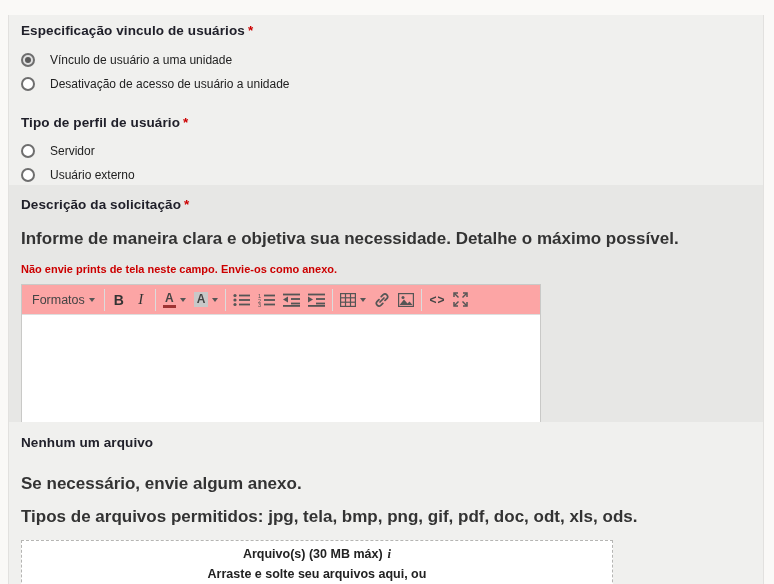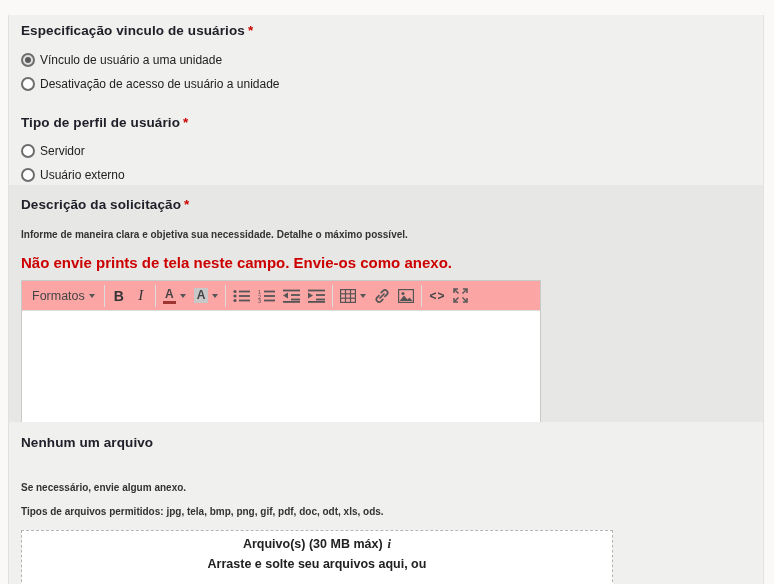--- a/index.html
+++ b/index.html
@@ -30,24 +30,24 @@
   .radio {
     width:14px; height:14px; border-radius:50%;
     border:2px solid #6e6e6e; background:#ffffff;
     display:inline-block; position:relative; flex:0 0 auto;
   }
   .radio.checked { background:#e0e0e0; }
   .radio.checked::after {
     content:""; position:absolute; left:2px; top:2px; width:6px; height:6px;
     border-radius:50%; background:#5a5a5a;
   }
-  .radio-label { font-size:12px; color:#222; margin-left:5px; }
-
-  .hint { font-size:10px; font-weight:bold; color:#333; }
-  .warning { font-size:15px; font-weight:bold; color:#cc0000; }
+  .radio-label { font-size:12px; color:#222; margin-left:15px; }
+
+  .hint { font-size:17px; font-weight:bold; color:#333; }
+  .warning { font-size:11px; font-weight:bold; color:#cc0000; }
 
   
   .editor {
     width:520px; background:#ffffff; border:1px solid #c9c9c7; margin-top:9px;
   }
   .toolbar {
     height:30px; display:flex; align-items:center; padding:0 4px;
     border-bottom:1px solid #dedede; background:#fca5a5;
   }
   .tb-btn {
@@ -273,21 +273,21 @@
         </div>
 
       </div>
       <div class="edit-area"></div>
     </div>
   </div>
 
   <div class="section sec-c">
     <h2 class="sec-title" style="padding-top:13px;">Nenhum um arquivo</h2>
 
-    <div class="hint" style="margin-top:32px;">Se necessário, envie algum anexo.</div>
+    <div class="hint" style="margin-top:24px;">Se necessário, envie algum anexo.</div>
     <div class="hint" style="margin-top:13px;">Tipos de arquivos permitidos: jpg, tela, bmp, png, gif, pdf, doc, odt, xls, ods.</div>
 
     <div class="upload-box">
       <div class="upload-title"><span>Arquivo(s) (30 MB máx)</span><span class="info-i">i</span></div>
       <div class="drag-label">Arraste e solte seu arquivos aqui, ou</div>
     </div>
   </div>
 
 </div>
 

